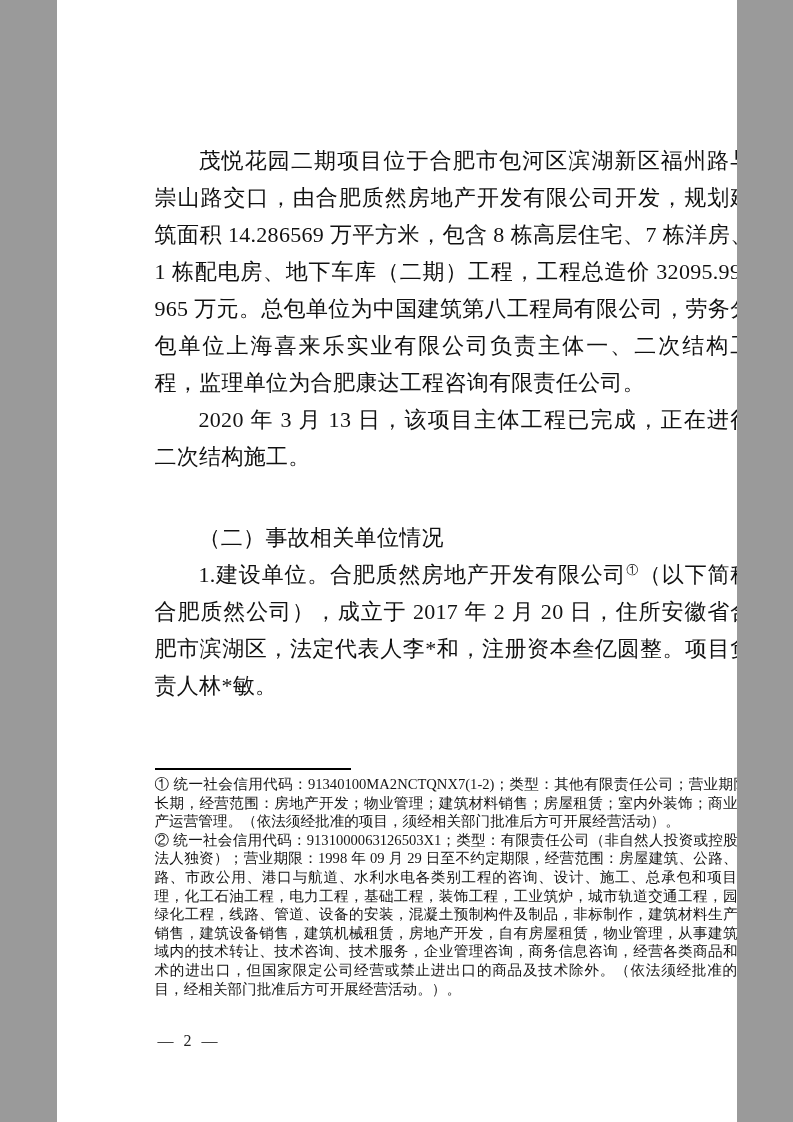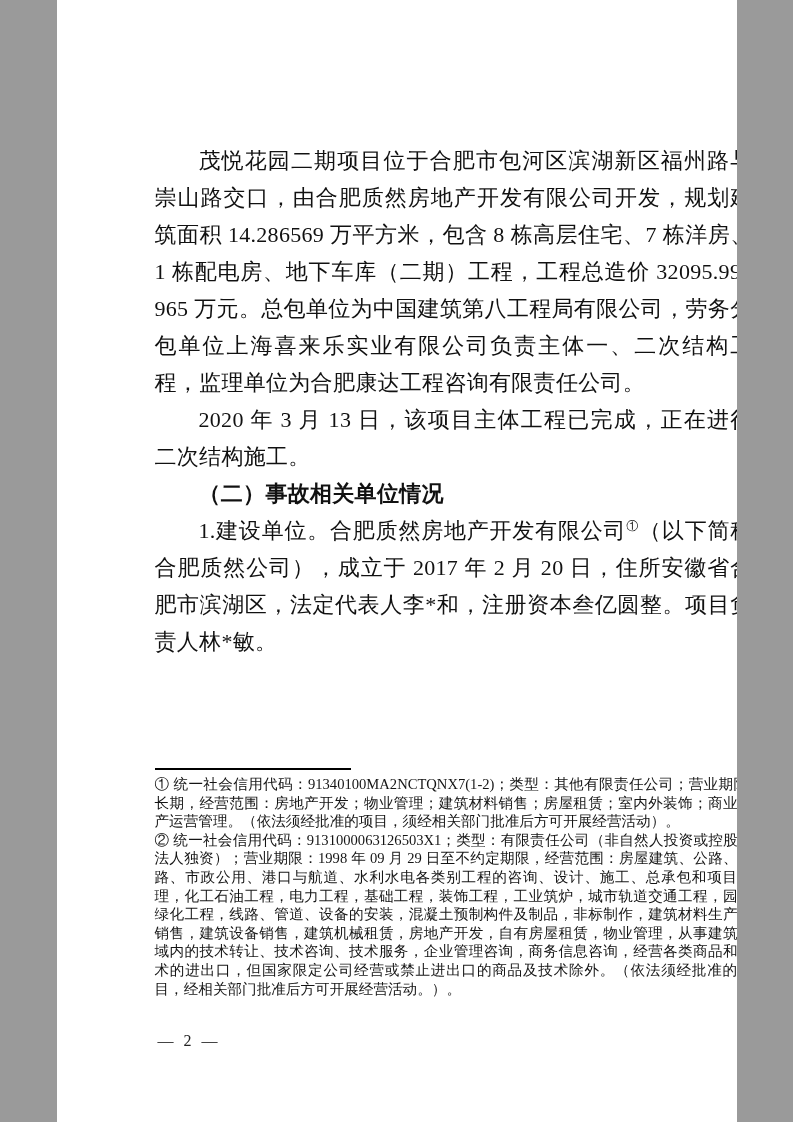--- a/index.html
+++ b/index.html
@@ -26,21 +26,22 @@
   .para {
     margin: 0;
     font-size: 22px;
     line-height: 37px;
     text-align: justify;
     text-indent: 2em;
     letter-spacing: 0.3px;
     word-break: break-all;
   }
   .para.bold {
-    font-weight: 700;
+    font-weight: 400;
+    margin-top: 44px;
   }
   .para sup {
     font-size: 12px;
     line-height: 0;
     vertical-align: super;
   }
   .footnote-area {
     position: absolute;
     left: 98px;
     top: 768px;

